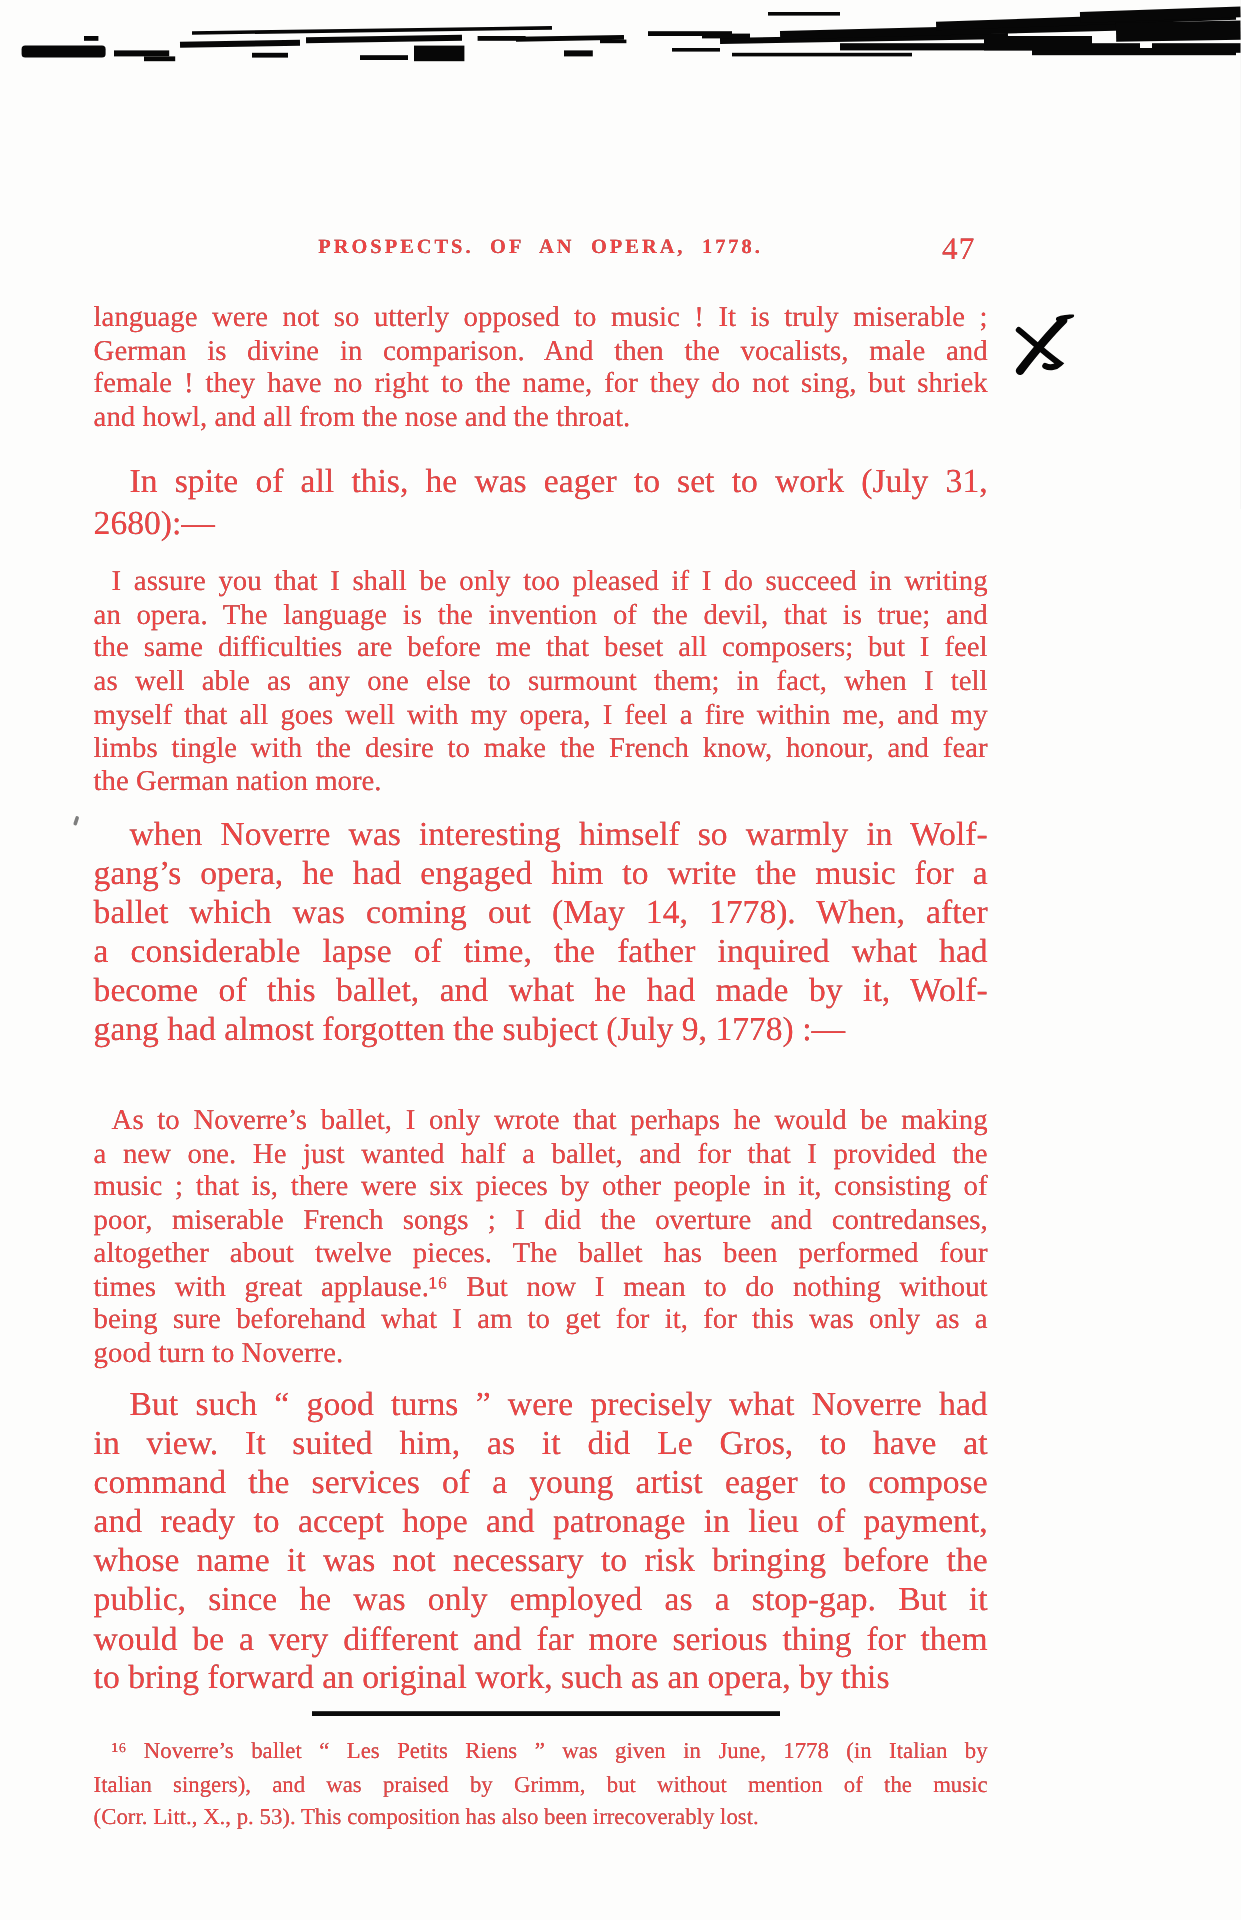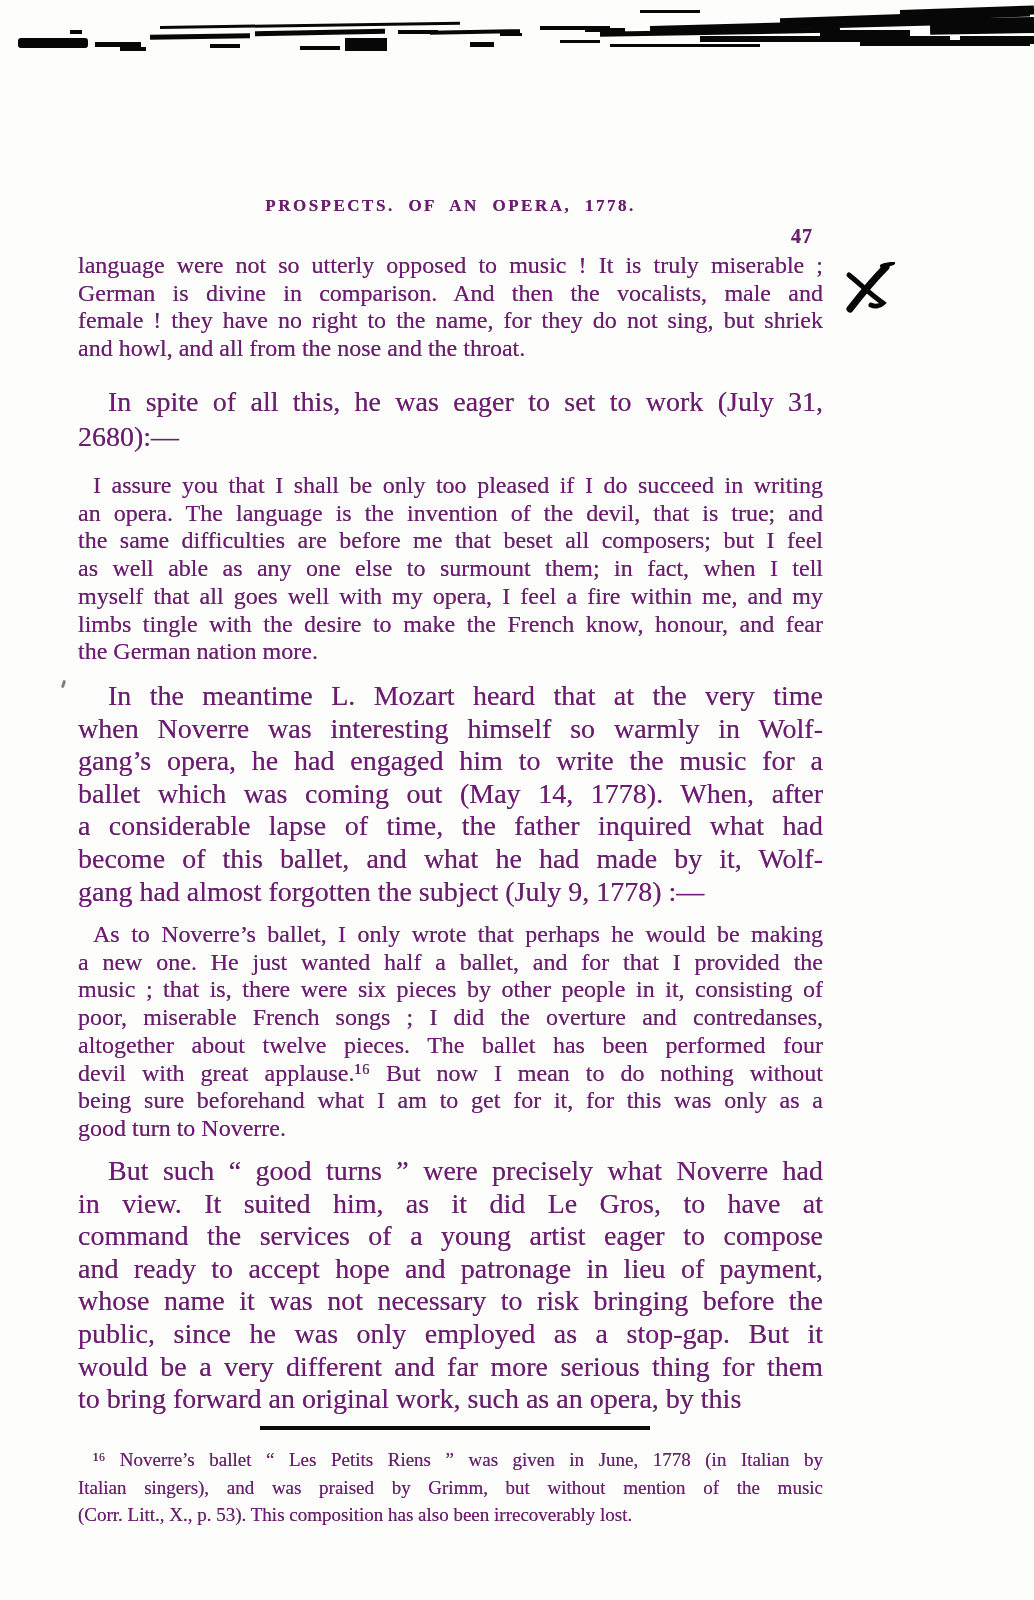--- a/index.html
+++ b/index.html
@@ -3,21 +3,21 @@
 <meta charset="utf-8">
 <style>
   html, body { margin: 0; padding: 0; background: #e9e9e9; }
   .page {
     position: relative;
     width: 1034px;
     height: 1600px;
     background: #fdfdfc;
     overflow: hidden;
     font-family: "Liberation Serif", "DejaVu Serif", serif;
-    color: #701a75;
+    color: #ef4444;
   }
   .page * { box-sizing: border-box; }
 
   .smear { position: absolute; top: 0; left: 0; }
 
   .head {
     position: absolute;
     left: 78px; top: 196px;
     width: 745px; height: 34px;
     text-align: center;
@@ -25,25 +25,24 @@
   .head-title {
     font-size: 17px;
     font-weight: 700;
     letter-spacing: 2.5px;
     word-spacing: 7px;
     text-shadow: 0 0 0.5px rgba(0,0,0,0.65);
   }
   .pageno {
     position: absolute;
     right: 10px; top: -3px;
-    font-size: 20px;
-    font-weight: 700;
+    font-size: 26px;
+    font-weight: 400;
     letter-spacing: 1px;
     text-shadow: 0 0 0.5px rgba(0,0,0,0.65);
-    margin-top: 32px;
   }
 
   .block {
     position: absolute;
     left: 78px;
     width: 745px;
     text-shadow: 0 0 0.45px rgba(0,0,0,0.6);
   }
   .block .line { text-align: justify; text-align-last: justify; white-space: normal; }
   .block .line.last { text-align-last: left; }
@@ -150,36 +149,35 @@
       <div class="line">I assure you that I shall be only too pleased if I do succeed in writing</div>
       <div class="line">an opera.  The language is the invention of the devil, that is true; and</div>
       <div class="line">the same difficulties are before me that beset all composers; but I feel</div>
       <div class="line">as well able as any one else to surmount them; in fact, when I tell</div>
       <div class="line">myself that all goes well with my opera, I feel a fire within me, and my</div>
       <div class="line">limbs tingle with the desire to make the French know, honour, and fear</div>
       <div class="line last">the German nation more.</div>
     </div>
 
   <div class="block body-text ind-body b4">
-      <div class="line">In the meantime L. Mozart heard that at the very time</div>
       <div class="line">when Noverre was interesting himself so warmly in Wolf-</div>
       <div class="line">gang’s opera, he had engaged him to write the music for a</div>
       <div class="line">ballet which was coming out (May 14, 1778).  When, after</div>
       <div class="line">a considerable lapse of time, the father inquired what had</div>
       <div class="line">become of this ballet, and what he had made by it, Wolf-</div>
       <div class="line last">gang had almost forgotten the subject (July 9, 1778) :—</div>
     </div>
 
   <div class="block small-text ind-sm b5">
       <div class="line">As to Noverre’s ballet, I only wrote that perhaps he would be making</div>
       <div class="line">a new one.  He just wanted half a ballet, and for that I provided the</div>
       <div class="line">music ; that is, there were six pieces by other people in it, consisting of</div>
       <div class="line">poor, miserable French songs ; I did the overture and contredanses,</div>
       <div class="line">altogether about twelve pieces.  The ballet has been performed four</div>
-      <div class="line">devil with great applause.¹⁶  But now I mean to do nothing without</div>
+      <div class="line">times with great applause.¹⁶  But now I mean to do nothing without</div>
       <div class="line">being sure beforehand what I am to get for it, for this was only as a</div>
       <div class="line last">good turn to Noverre.</div>
     </div>
 
   <div class="block body-text ind-body b6">
       <div class="line">But such “ good turns ” were precisely what  Noverre had</div>
       <div class="line">in view.  It suited him, as it did Le Gros, to have at</div>
       <div class="line">command the services of a young artist eager to compose</div>
       <div class="line">and ready to accept hope and patronage in lieu of payment,</div>
       <div class="line">whose name it was not necessary to risk bringing before the</div>

